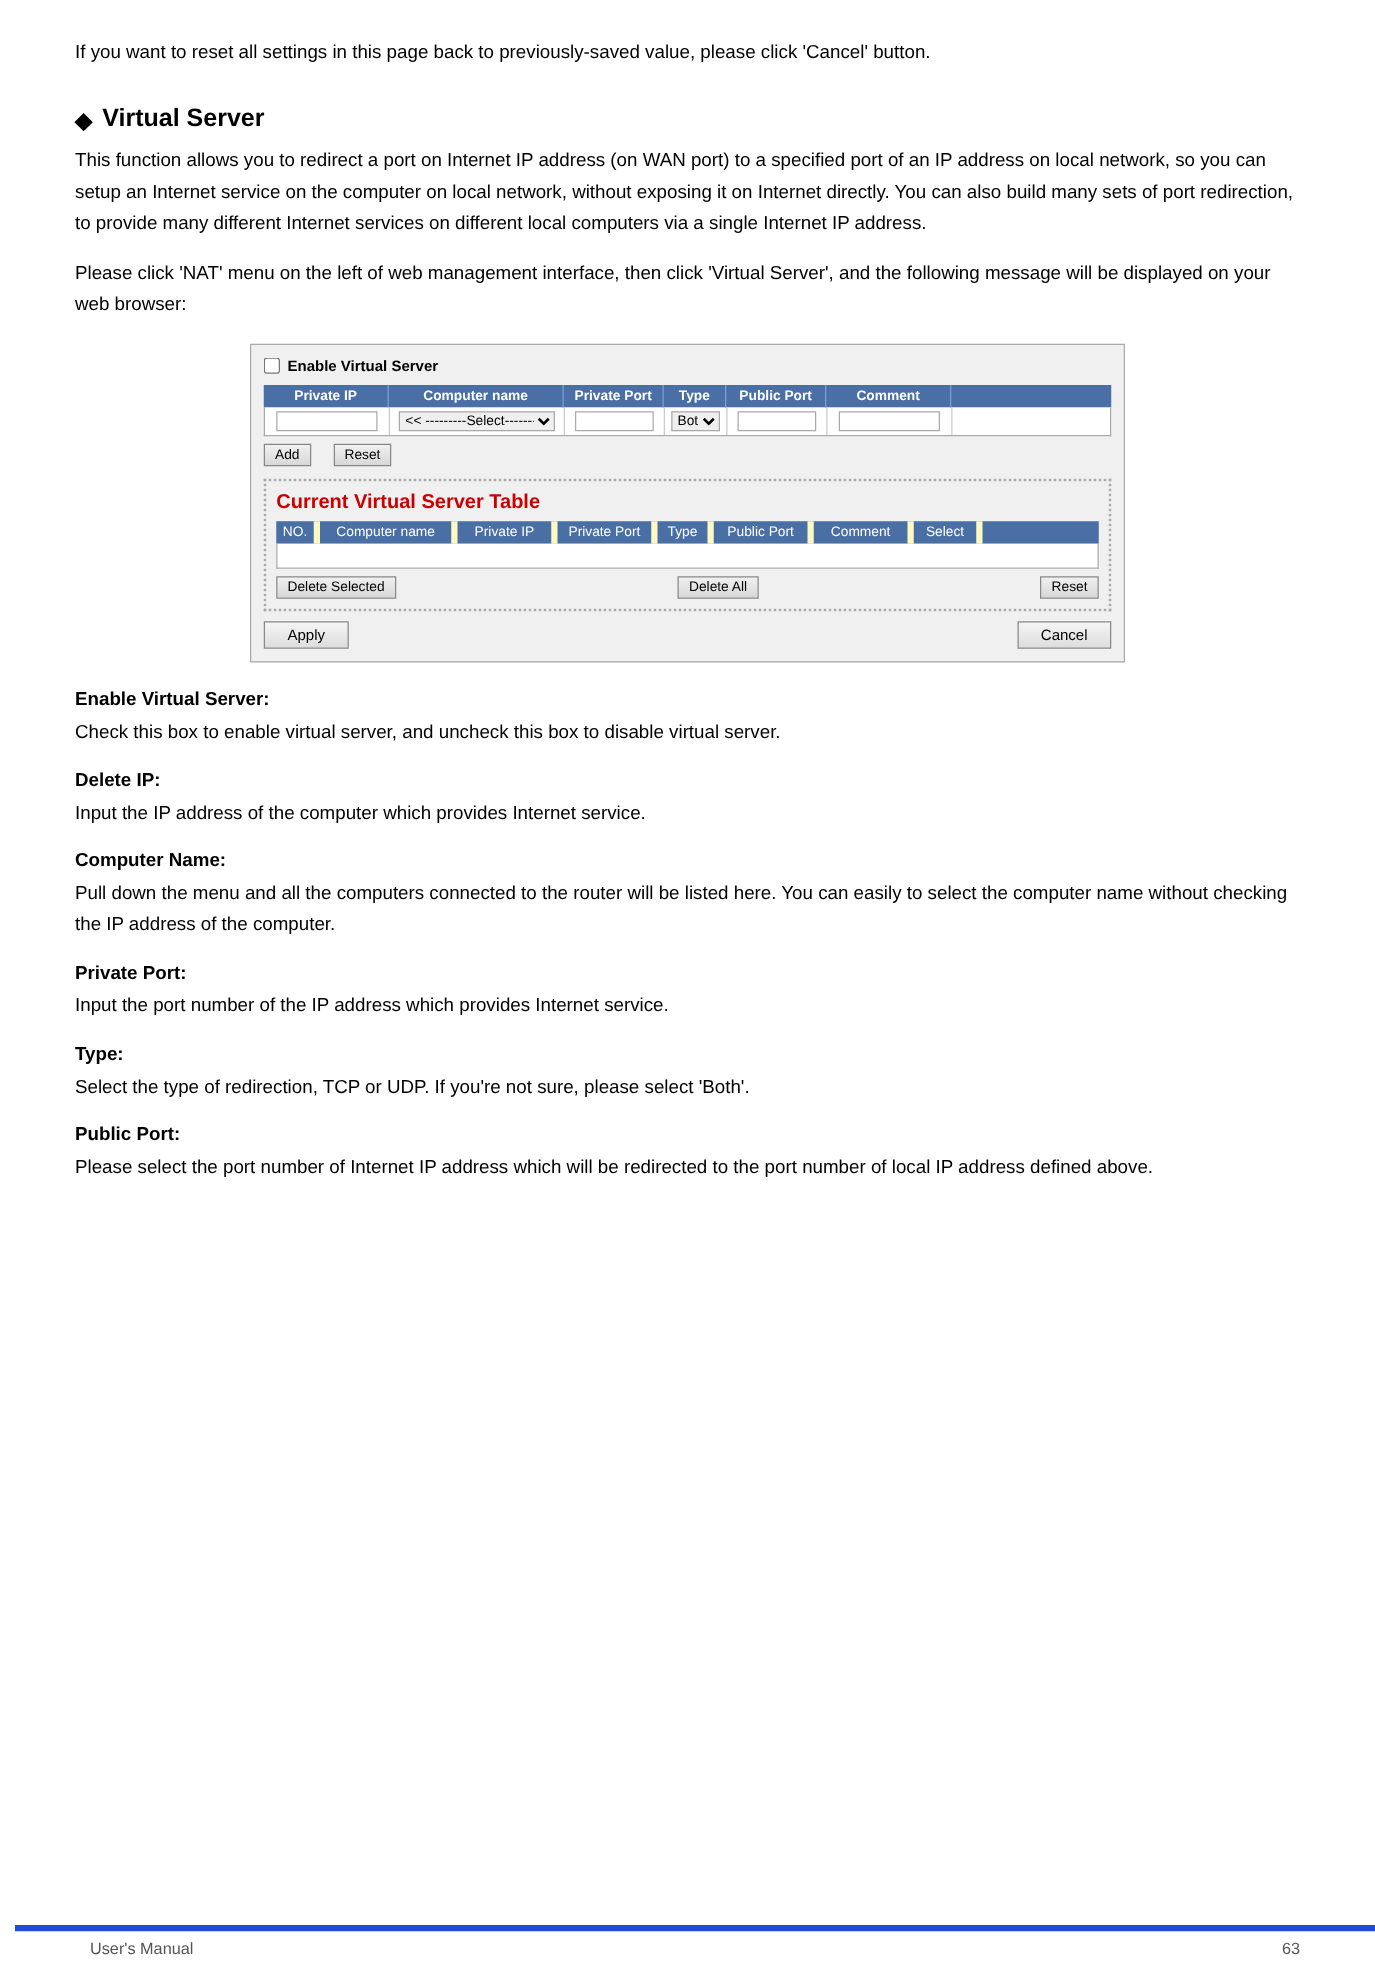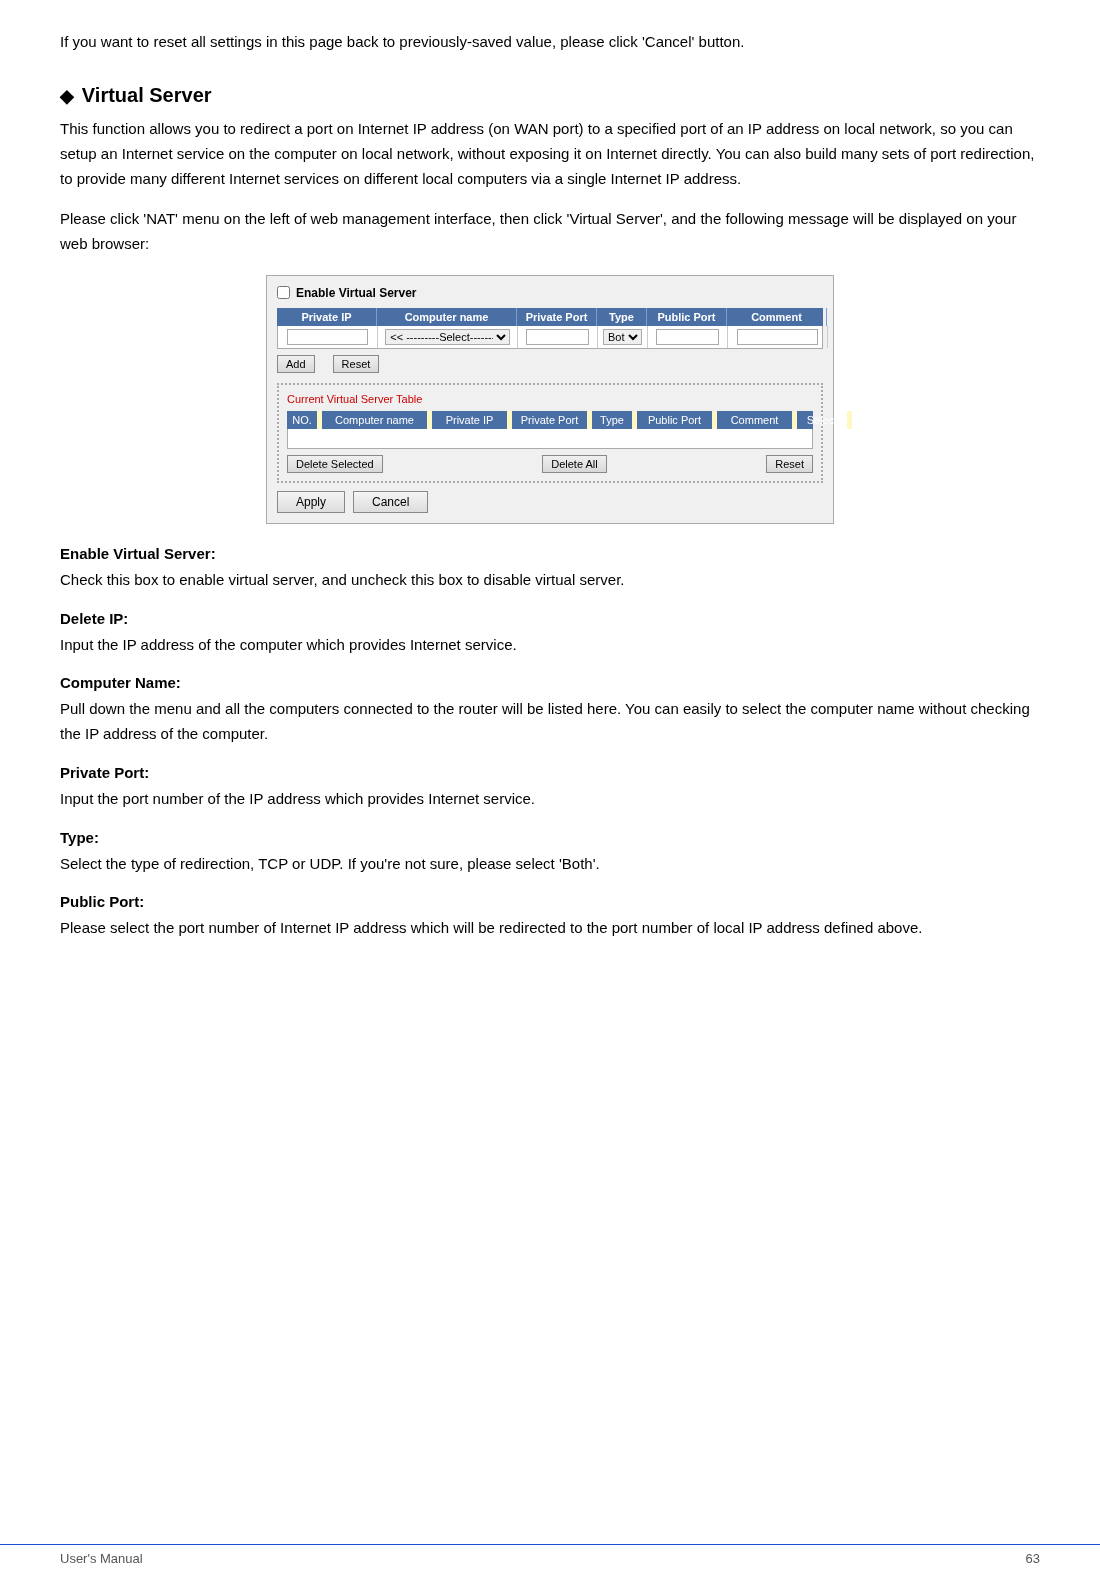--- a/index.html
+++ b/index.html
@@ -24,21 +24,21 @@
       display: flex;
       align-items: center;
       gap: 8px;
       margin-bottom: 10px;
     }
     .diamond { color: #000; font-size: 18px; }
     .body-text { line-height: 1.65; margin-bottom: 8px; }
     .screenshot-box {
       border: 1px solid #aaa;
       background: #f0f0f0;
-      width: 568px;
+      width: 700px;
       margin: 18px auto 18px auto;
       padding: 10px;
       font-size: 12px;
     }
     .enable-row {
       display: flex;
       align-items: center;
       gap: 6px;
       margin-bottom: 8px;
     }
@@ -93,22 +93,22 @@
       border: 1px solid #888;
       background: linear-gradient(to bottom, #f0f0f0, #d8d8d8);
       cursor: pointer;
     }
     .current-table-section {
       border: 2px dotted #aaa;
       margin-top: 10px;
       padding: 8px;
     }
     .current-table-title {
-      font-size: 11px;
-      font-weight: normal;
+      font-size: 16px;
+      font-weight: bold;
       margin-bottom: 6px;
       color: #cc0000;
     }
     .ct-header {
       display: grid;
       grid-template-columns: 35px 110px 80px 80px 45px 80px 80px 55px;
       background: #4a6fa5;
       color: #fff;
       font-size: 11px;
     }
@@ -124,21 +124,21 @@
       height: 20px;
     }
     .ct-btn-row {
       display: flex;
       gap: 9px;
       margin-top: 6px;
       justify-content: space-between;
     }
     .apply-cancel-row {
       display: flex;
-      justify-content: flex-start;
+      justify-content: space-between;
       gap: 8px;
       margin-top: 8px;
     }
     .btn-apply {
       font-size: 12px;
       padding: 3px 18px;
       border: 1px solid #888;
       background: linear-gradient(to bottom, #f5f5f5, #ddd);
       cursor: pointer;
     }
@@ -147,28 +147,28 @@
       margin-top: 14px;
       margin-bottom: 2px;
     }
     .description-text {
       line-height: 1.65;
       margin-bottom: 6px;
     }
     .footer {
       position: absolute;
       bottom: 12px;
-      left: 0;
+      left: 12px;
       right: 0;
       display: flex;
       justify-content: space-between;
       padding: 0 60px;
       font-size: 13px;
       color: #555;
-      border-top: 1px solid #1d4ed8;
+      border-top: 5px solid #1d4ed8;
       padding-top: 6px;
     }
   </style>
 </head>
 <body>
 
 <p>If you want to reset all settings in this page back to previously-saved value, please click 'Cancel' button.</p>
 
 <div class="section-gap"></div>
 

